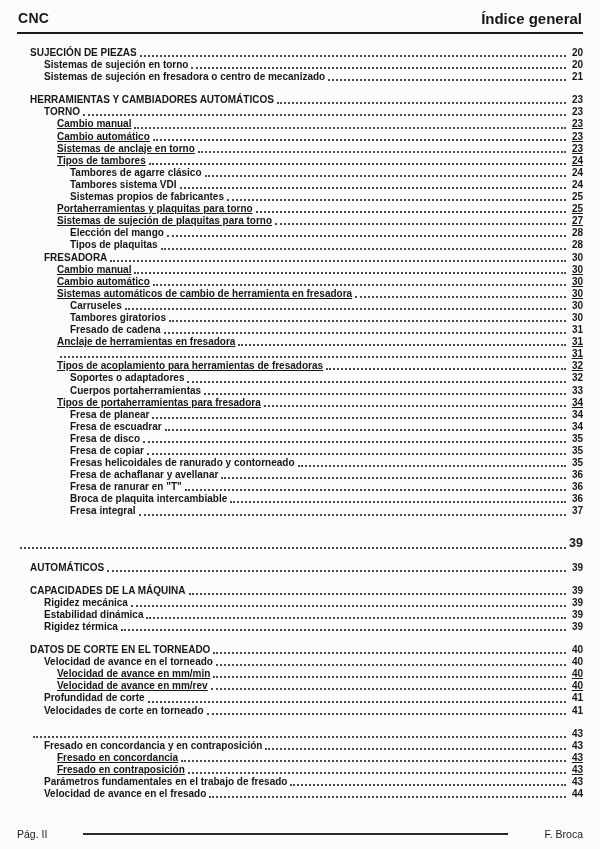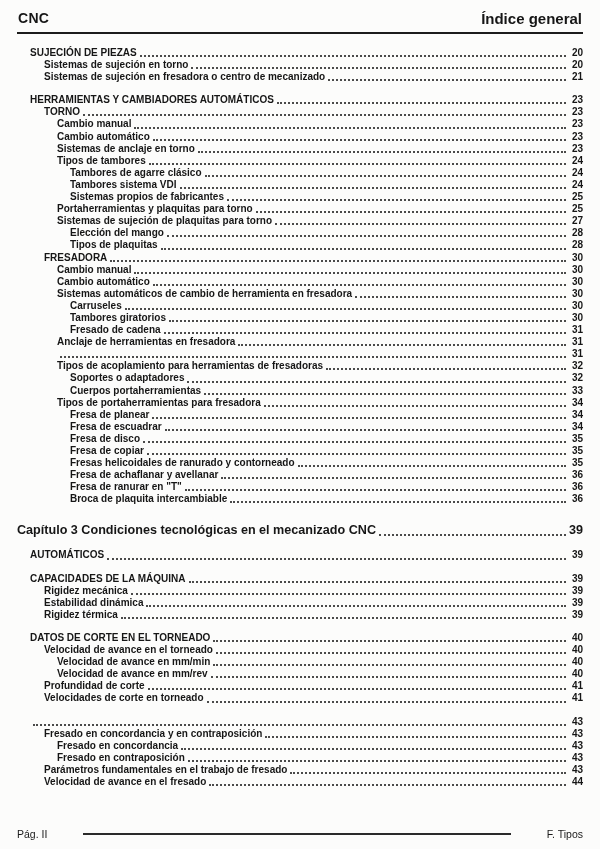--- a/index.html
+++ b/index.html
@@ -34,21 +34,21 @@
     flex:1 1 auto;
     border-bottom:2px dotted #4a4a4a;
     margin:0 3px 2px 3px;
     min-width:10px;
   }
   .row .pg { flex:0 0 auto; text-align:right; min-width:14px; }
 
   .lvl-0 { padding-left:0; }
   .lvl-1 { padding-left:13px; }
   .lvl-2 { padding-left:27px; }
-  .lvl-3 { padding-left:40px; }
+  .lvl-3 { padding-left:40px;text-decoration:underline; }
   .lvl-4 { padding-left:53px; }
 
   .gap { margin-top:11px; }
   .chapter { font-size:12.6px; line-height:16px; margin-top:17px; margin-bottom:3px; }
 
   .footer {
     position:absolute; left:17px; right:17px; bottom:9px;
     display:flex; align-items:center;
     font-size:10.5px; color:#1a1a1a;gap:20px;
   }
@@ -245,22 +245,26 @@
       <div class="row lvl-4">
         <span class="label">Fresa de ranurar en "T"</span>
         <span class="dots"></span>
         <span class="pg">36</span>
       </div>
       <div class="row lvl-4">
         <span class="label">Broca de plaquita intercambiable</span>
         <span class="dots"></span>
         <span class="pg">36</span>
       </div>
+      <div class="row lvl-4">
+        <span class="label">Fresa integral</span>
+        <span class="dots"></span>
+        <span class="pg">37</span>
+      </div>
       <div class="row lvl-0 chapter">
-        <span class="label">Capítulo 3 Condiciones tecnológicas en el mecanizado CNC</span>
         <span class="dots"></span>
         <span class="pg">39</span>
       </div>
       <div class="row lvl-1 gap">
         <span class="label">AUTOMÁTICOS</span>
         <span class="dots"></span>
         <span class="pg">39</span>
       </div>
       <div class="row lvl-1 gap">
         <span class="label">CAPACIDADES DE LA MÁQUINA</span>
@@ -341,14 +345,14 @@
         <span class="dots"></span>
         <span class="pg">44</span>
       </div>
     </div>
 
 </div>
 
 <div class="footer">
   <span class="f-left">Pág. II</span>
   <span class="f-rule"></span>
-  <span class="f-right">F. Tipos</span>
+  <span class="f-right">F. Broca</span>
 </div>
 
 </body></html>

